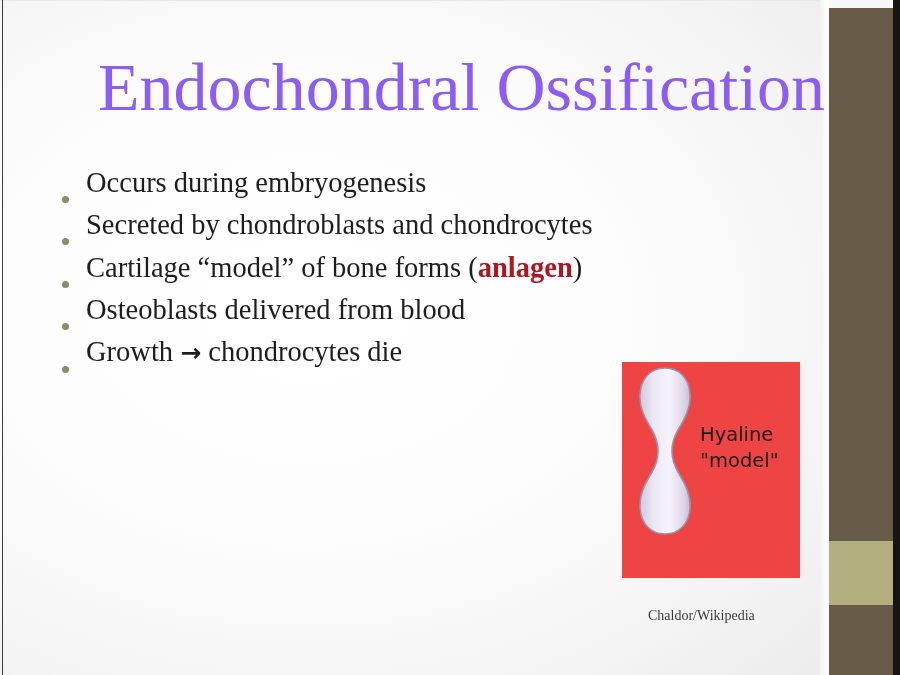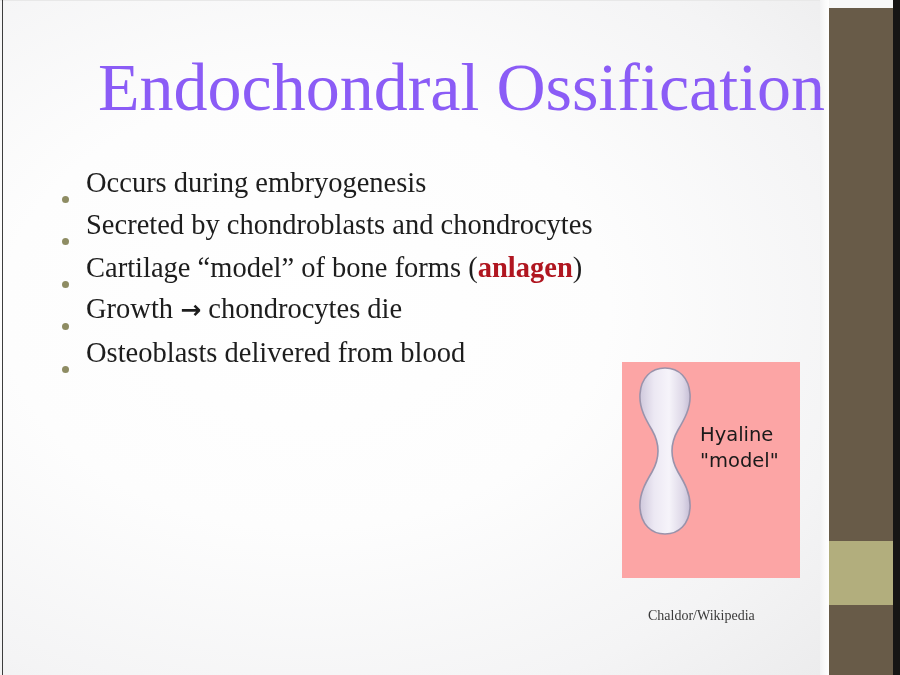--- a/index.html
+++ b/index.html
@@ -122,21 +122,21 @@
     font-size: 25px;
   }
 
   
   .figure-box {
     position: absolute;
     left: 622px;
     top: 362px;
     width: 178px;
     height: 216px;
-    background: #fca5a5;
+    background: #ef4444;
   }
   .cartilage-svg {
     position: absolute;
     left: 12px;
     top: 4px;
     width: 62px;
     height: 170px;
   }
   .figure-caption {
     position: absolute;
@@ -187,26 +187,26 @@
       <span class="bullet-text"><span>Secreted by chondroblasts and chondrocytes</span></span>
     </div>
 
     <div class="bullet-row">
       <span class="bullet-dot"></span>
       <span class="bullet-text"><span>Cartilage “model” of bone forms (</span><span class="em-red">anlagen</span><span>)</span></span>
     </div>
 
     <div class="bullet-row">
       <span class="bullet-dot"></span>
+      <span class="bullet-text"><span>Osteoblasts delivered from blood</span></span>
+    </div>
+
+    <div class="bullet-row">
+      <span class="bullet-dot"></span>
       <span class="bullet-text"><span>Growth </span><span class="arrow">→</span><span> chondrocytes die</span></span>
-    </div>
-
-    <div class="bullet-row">
-      <span class="bullet-dot"></span>
-      <span class="bullet-text"><span>Osteoblasts delivered from blood</span></span>
     </div>
 
   </div>
 
   <div class="figure-box">
     <svg class="cartilage-svg" viewBox="0 0 62 170">
       <defs>
         <linearGradient id="cartGrad" x1="0" y1="0" x2="1" y2="0">
           <stop offset="0%" stop-color="#cfc8dc"></stop>
           <stop offset="28%" stop-color="#ece8f3"></stop>

